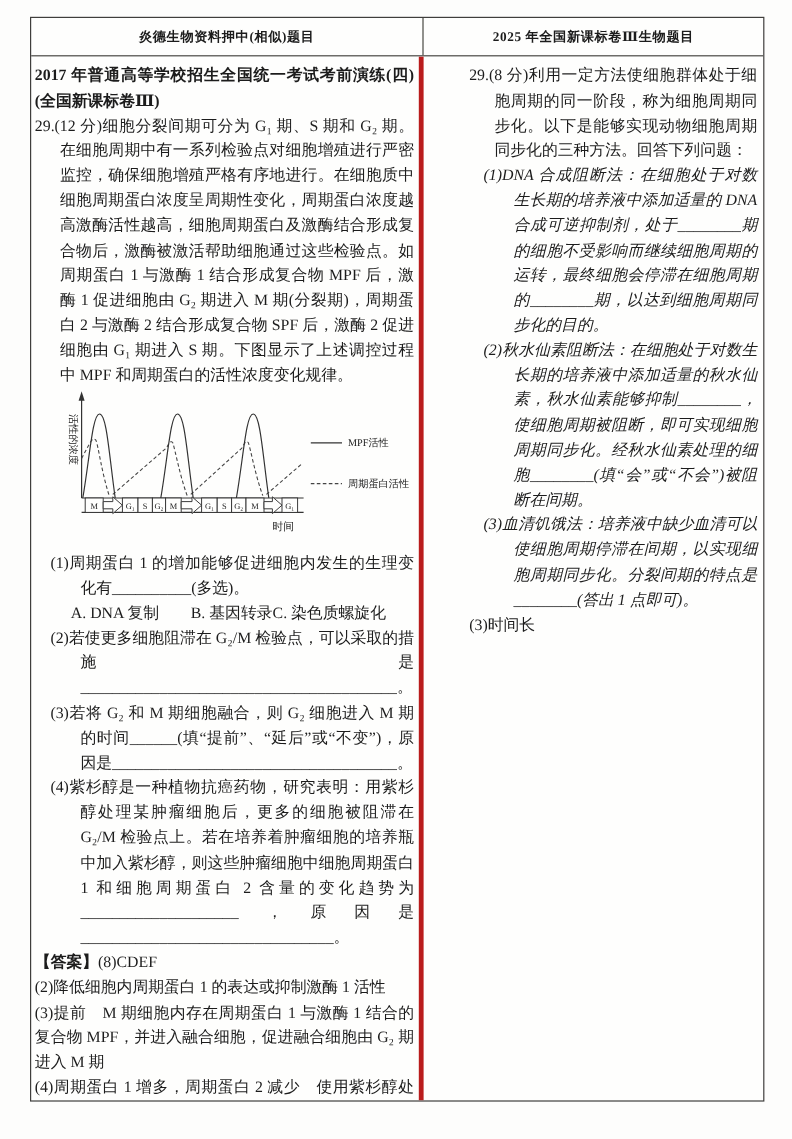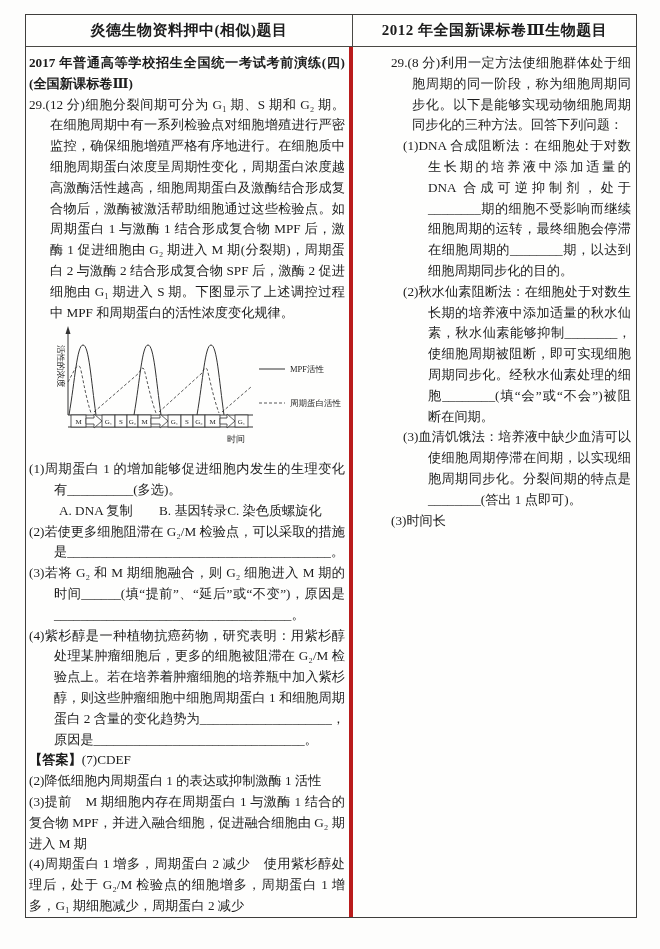--- a/index.html
+++ b/index.html
@@ -13,51 +13,51 @@
   .sheet{
     position:absolute;left:25px;top:14px;width:612px;height:904px;
     border:1.5px solid #3f3e3c;background:#fefefd;box-sizing:border-box;
     display:flex;flex-direction:column;
   }
   .hrow{
     display:flex;flex:0 0 31px;border-bottom:1px solid #4a4945;
   }
   .hcell{
     box-sizing:border-box;display:flex;align-items:center;justify-content:center;
-    font-weight:bold;font-size:15px;letter-spacing:.5px;
+    font-weight:bold;font-size:11px;letter-spacing:.5px;
   }
   .hcell.left{width:327px;border-right:1px solid #4a4945;}
   .hcell.right{flex:1;}
   .brow{display:flex;flex:1;overflow:hidden;}
   .col{box-sizing:border-box;overflow:hidden;font-size:13.2px;line-height:20.8px;text-align:justify;}
   .col.left{width:327px;border-right:4px solid #b91c1c;padding:6px 4px 0 3px;}
   .col.right{flex:1;padding:6px 5px 0 4px;margin-left:34px;}
   p{margin:0;}
   .exam-title{font-weight:bold;}
   .hang-q{padding-left:21px;text-indent:-21px;}
-  .subq{font-family:Liberation Serif, serif;}
+  .subq{margin-left:13px;font-family:Liberation Serif, serif;}
   .subq p{padding-left:25px;text-indent:-25px;}
   .subq-r{margin-left:12px;}
-  .subq-r p{padding-left:25px;text-indent:-25px;}
+  .subq-r p{padding-left:25px;text-indent:-25px;font-style:italic;}
   .options{margin-left:30px;}
   .ans-label{font-weight:bold;}
   .figure{margin:2px 0 2px 2px;}
   svg text{font-family:"Liberation Serif","DejaVu Serif",serif;fill:#222;}
   .footer{
     position:absolute;left:0;top:948px;width:660px;text-align:center;
     font-size:12px;color:#555;letter-spacing:5px;
   }
 </style>
 </head>
 <body>
 
 <div class="sheet">
   <div class="hrow">
     <div class="hcell left">炎德生物资料押中(相似)题目</div>
-    <div class="hcell right">2012 年全国新课标卷Ⅲ生物题目</div>
+    <div class="hcell right">2025 年全国新课标卷Ⅲ生物题目</div>
   </div>
   <div class="brow">
 
     <div class="col left">
       <p class="exam-title">2017 年普通高等学校招生全国统一考试考前演练(四)(全国新课标卷Ⅲ)</p>
       <p class="hang-q"><span>29.</span><span>(12 分)细胞分裂间期可分为 G₁ 期、S 期和 G₂ 期。在细胞周期中有一系列检验点对细胞增殖进行严密监控，确保细胞增殖严格有序地进行。在细胞质中细胞周期蛋白浓度呈周期性变化，周期蛋白浓度越高激酶活性越高，细胞周期蛋白及激酶结合形成复合物后，激酶被激活帮助细胞通过这些检验点。如周期蛋白 1 与激酶 1 结合形成复合物 MPF 后，激酶 1 促进细胞由 G₂ 期进入 M 期(分裂期)，周期蛋白 2 与激酶 2 结合形成复合物 SPF 后，激酶 2 促进细胞由 G₁ 期进入 S 期。下图显示了上述调控过程中 MPF 和周期蛋白的活性浓度变化规律。</span></p>
 
       <div class="figure">
         <svg width="316" height="125" viewBox="0 0 316 125">
 
@@ -120,21 +120,21 @@
       <div class="subq">
         <p><span>(2)</span><span>若使更多细胞阻滞在 G₂/M 检验点，可以采取的措施是________________________________________。</span></p>
       </div>
       <div class="subq">
         <p><span>(3)</span><span>若将 G₂ 和 M 期细胞融合，则 G₂ 细胞进入 M 期的时间______(填“提前”、“延后”或“不变”)，原因是____________________________________。</span></p>
       </div>
       <div class="subq">
         <p><span>(4)</span><span>紫杉醇是一种植物抗癌药物，研究表明：用紫杉醇处理某肿瘤细胞后，更多的细胞被阻滞在 G₂/M 检验点上。若在培养着肿瘤细胞的培养瓶中加入紫杉醇，则这些肿瘤细胞中细胞周期蛋白 1 和细胞周期蛋白 2 含量的变化趋势为____________________，原因是________________________________。</span></p>
       </div>
 
-      <p><span class="ans-label">【答案】</span><span>(7)CDEF</span></p>
+      <p><span class="ans-label">【答案】</span><span>(8)CDEF</span></p>
       <p>(2)降低细胞内周期蛋白 1 的表达或抑制激酶 1 活性</p>
       <p>(3)提前　M 期细胞内存在周期蛋白 1 与激酶 1 结合的复合物 MPF，并进入融合细胞，促进融合细胞由 G₂ 期进入 M 期</p>
       <p>(4)周期蛋白 1 增多，周期蛋白 2 减少　使用紫杉醇处理后，处于 G₂/M 检验点的细胞增多，周期蛋白 1 增多，G₁ 期细胞减少，周期蛋白 2 减少</p>
     </div>
 
     <div class="col right">
       <p class="hang-q"><span>29.</span><span>(8 分)利用一定方法使细胞群体处于细胞周期的同一阶段，称为细胞周期同步化。以下是能够实现动物细胞周期同步化的三种方法。回答下列问题：</span></p>
       <div class="subq-r">
         <p><span>(1)</span><span>DNA 合成阻断法：在细胞处于对数生长期的培养液中添加适量的 DNA 合成可逆抑制剂，处于________期的细胞不受影响而继续细胞周期的运转，最终细胞会停滞在细胞周期的________期，以达到细胞周期同步化的目的。</span></p>
       </div>

